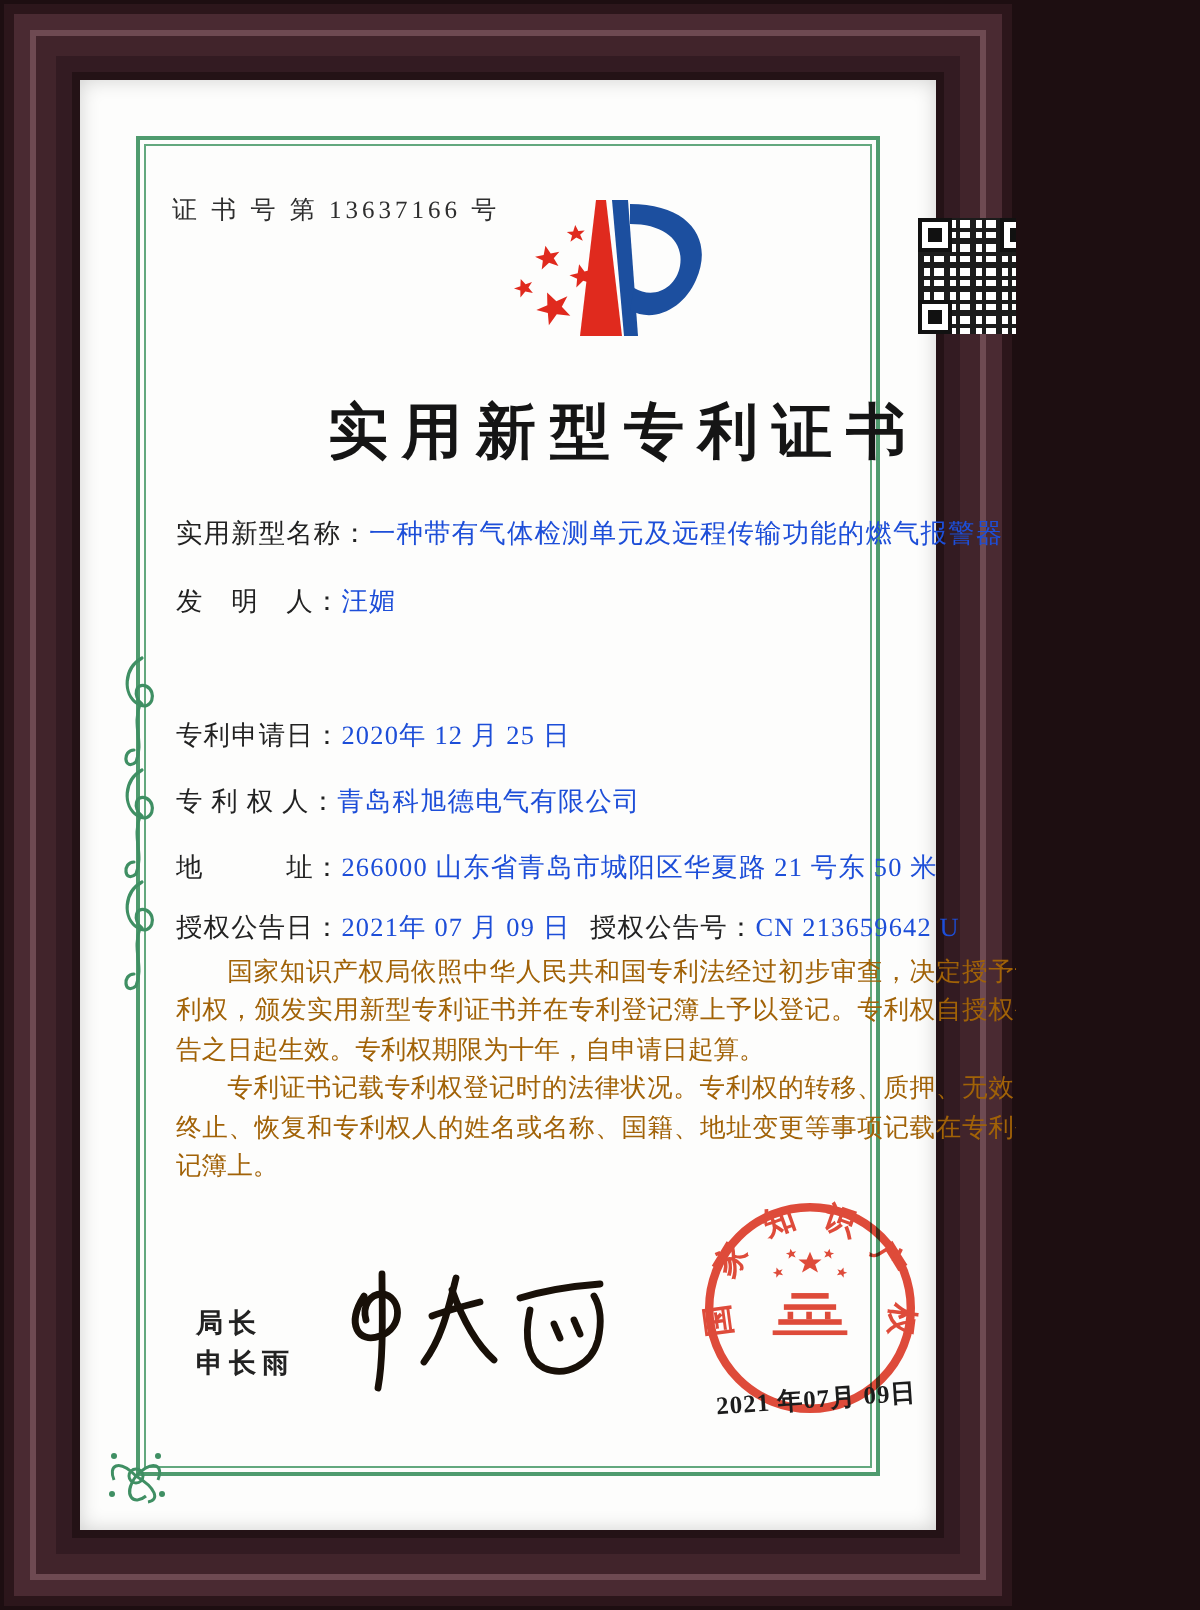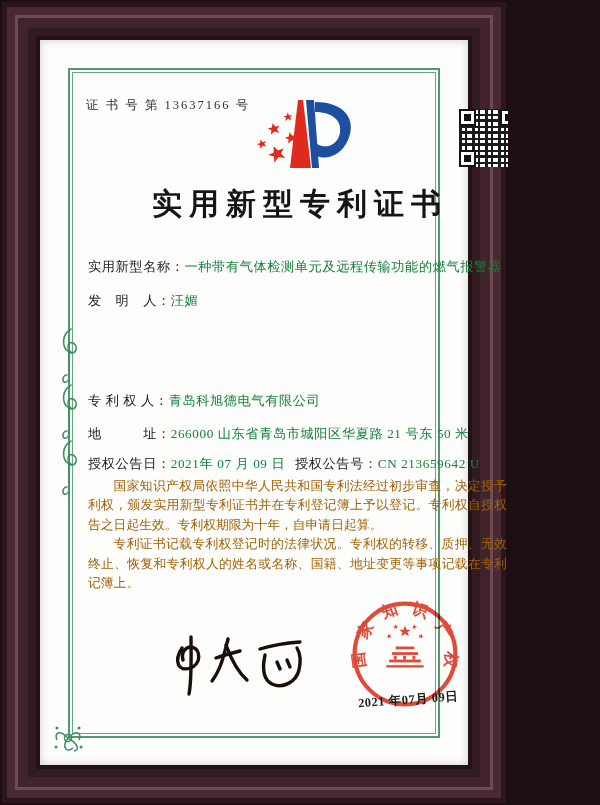--- a/index.html
+++ b/index.html
@@ -21,26 +21,26 @@
   .gborder::after{content:"";position:absolute;inset:2px;border:1px solid #63a87e;}
   .certno{position:absolute;left:46px;top:57px;font-size:12.5px;letter-spacing:2px;color:#2e2e2e;}
   .logo{position:absolute;left:205px;top:52px;width:112px;height:90px;}
   
   .qr{position:absolute;left:419px;top:69px;width:58px;height:58px;background:
       repeating-linear-gradient(90deg,#1b1b1b 0 3px,rgba(255,255,255,0) 3px 6px,#1b1b1b 6px 8px,rgba(255,255,255,0) 8px 13px),
       repeating-linear-gradient(0deg,#fff 0 3px,#1b1b1b 3px 5px,#fff 5px 9px,#1b1b1b 9px 12px);}
   .qr i{position:absolute;width:13px;height:13px;border:2.5px solid #111;background:#fff;}
   .qr i::before{content:"";position:absolute;left:3px;top:3px;width:7px;height:7px;background:#111;}
   .qr .tl{left:0;top:0}.qr .tr{right:0;top:0}.qr .bl{left:0;bottom:0}
-  .title{position:absolute;left:0;top:144px;width:520px;margin:0;text-align:center;
+  .title{position:absolute;left:0;top:144px;width:520px;margin:12px;text-align:center;
     font-size:30px;font-weight:bold;color:#151515;letter-spacing:7px;}
   .row{position:absolute;left:48px;width:440px;font-size:13.2px;color:#262626;letter-spacing:.6px;white-space:nowrap;}
   .r1{top:218px}.r2{top:252px}.r3{top:286px}.r4{top:319px}.r5{top:352px}.r6{top:385px}.r7{top:415px}
   .row .lb{color:#222;text-align:center;}
-  .row .vl{color:#15803d;}
+  .row .vl{color:#1d4ed8;}
   .grant2{position:absolute;left:207px;top:0;}
   .paras{position:absolute;left:48px;top:437px;width:432px;font-size:12.8px;line-height:19.4px;
     color:#a16207;text-align:justify;}
   .paras p{margin:0;text-indent:2em;}
   .director{position:absolute;left:58px;top:612px;font-family:"Liberation Sans","DejaVu Sans",sans-serif;
     font-size:13.5px;font-weight:bold;color:#222;letter-spacing:3px;line-height:20px;}
   .sig{position:absolute;left:120px;top:592px;width:165px;height:68px;z-index:4;}
   .seal{position:absolute;left:309px;top:558px;width:112px;height:112px;z-index:5;opacity:.9;
         mix-blend-mode:multiply;}
   .sealdate{position:absolute;left:318px;top:651px;width:120px;z-index:6;font-size:12.5px;
@@ -129,36 +129,43 @@
     </div>
 
     <h1 class="title">实用新型专利证书</h1>
 
     <div class="row r1">
       <span class="lb">实用新型名称：</span><span class="vl">一种带有气体检测单元及远程传输功能的燃气报警器</span>
     </div>
     <div class="row r2">
       <span class="lb">发　明　人：</span><span class="vl">汪媚</span>
     </div>
+    <div class="row r4">
+      <span class="lb">专利申请日：</span><span class="vl">2020年 12 月 25 日</span>
+    </div>
     <div class="row r5">
       <span class="lb">专 利 权 人：</span><span class="vl">青岛科旭德电气有限公司</span>
     </div>
     <div class="row r6">
       <span class="lb">地　　　址：</span><span class="vl">266000 山东省青岛市城阳区华夏路 21 号东 50 米</span>
     </div>
     <div class="row r7">
       <span><span class="lb">授权公告日：</span><span class="vl">2021年 07 月 09 日</span></span>
       <span class="grant2"><span class="lb">授权公告号：</span><span class="vl">CN 213659642 U</span></span>
     </div>
 
     <div class="paras">
       <p>国家知识产权局依照中华人民共和国专利法经过初步审查，决定授予专利权，颁发实用新型专利证书并在专利登记簿上予以登记。专利权自授权公告之日起生效。专利权期限为十年，自申请日起算。</p>
       <p>专利证书记载专利权登记时的法律状况。专利权的转移、质押、无效、终止、恢复和专利权人的姓名或名称、国籍、地址变更等事项记载在专利登记簿上。</p>
     </div>
 
+    <div class="director">
+      <div>局长</div>
+      <div>申长雨</div>
+    </div>
 
     <svg class="sig" viewBox="0 0 165 68">
       <g fill="none" stroke="#181008" stroke-width="3.4" stroke-linecap="round">
         <path d="M22,16 C13,30 19,40 30,36 C42,32 41,16 31,15 C25,15 21,21 23,28"></path>
         <path d="M31,5 C31,22 32,46 29,62"></path>
         <path d="M68,7 C64,23 61,37 52,49"></path>
         <path d="M56,26 C64,23 72,21 80,19"></path>
         <path d="M66,13 C71,27 78,40 87,48"></path>
         <path d="M100,17 C113,13 127,11 140,10"></path>
         <path d="M105,23 C102,37 104,48 112,52 C123,57 136,50 139,38 C141,29 140,21 137,16"></path>

